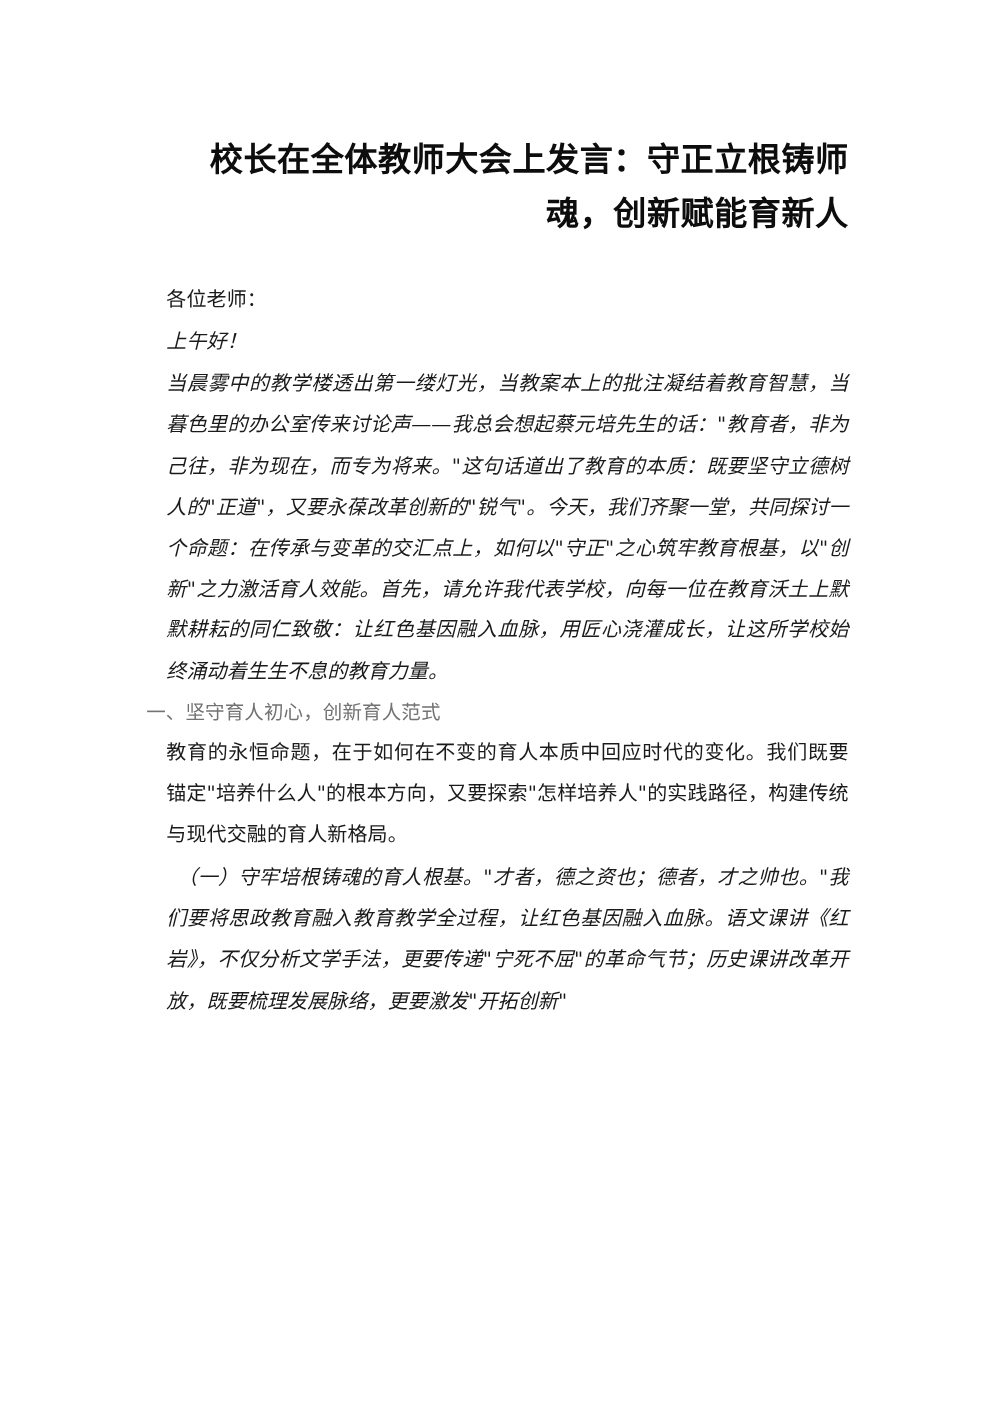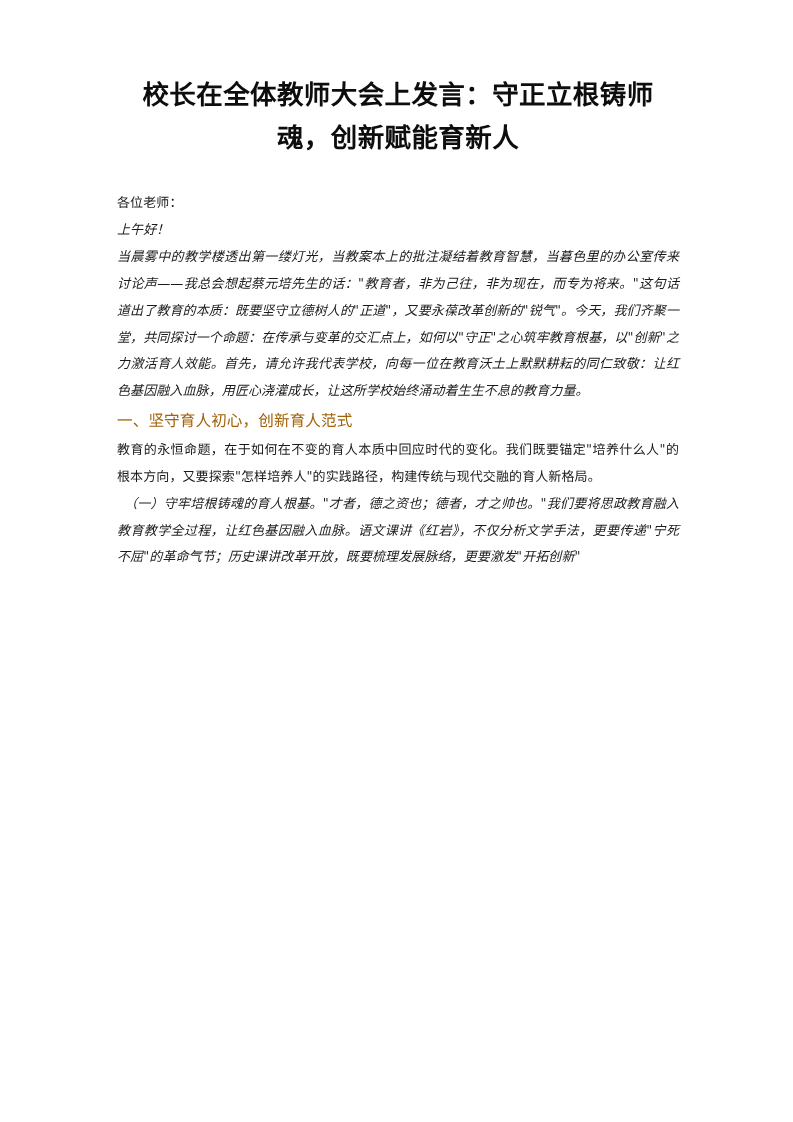--- a/index.html
+++ b/index.html
@@ -21,51 +21,51 @@
     box-sizing: border-box;
   }
   .content {
     position: absolute;
     left: 117px;
     top: 0;
     width: 562px;
   }
   .doc-title {
     margin: 0;
-    padding-top: 74px;
+    padding-top: 108px;
     font-size: 26.5px;
     font-weight: bold;
     line-height: 1.62;
-    text-align: center;
+    text-align: right;
     letter-spacing: 0.4px;
     color: #0d0d0d;
     font-family: "DejaVu Serif", "Liberation Serif", serif;
   }
   .body-block {
     margin-top: 30px;
   }
   p.para {
-    margin: 0 0 0 0;
-    font-size: 13px;
+    margin: 0 0 0 16px;
+    font-size: 16px;
     line-height: 2.06;
     text-align: justify;
     text-justify: inter-ideograph;
     color: #1a1a1a;
     letter-spacing: 0.1px;
   }
   p.para + p.para {
     margin-top: 0.5px;
     font-style: italic;
   }
   p.heading {
     margin: 2px 0 0 0;
     font-size: 15.6px;
     line-height: 1.92;
     text-align: left;
-    color: #a16207;
+    color: #737373;
     letter-spacing: 0.1px;
   }
   p.indent {
     text-indent: 0.55em;
   }
 </style>
 </head>
 <body>
 
 <div class="page">

